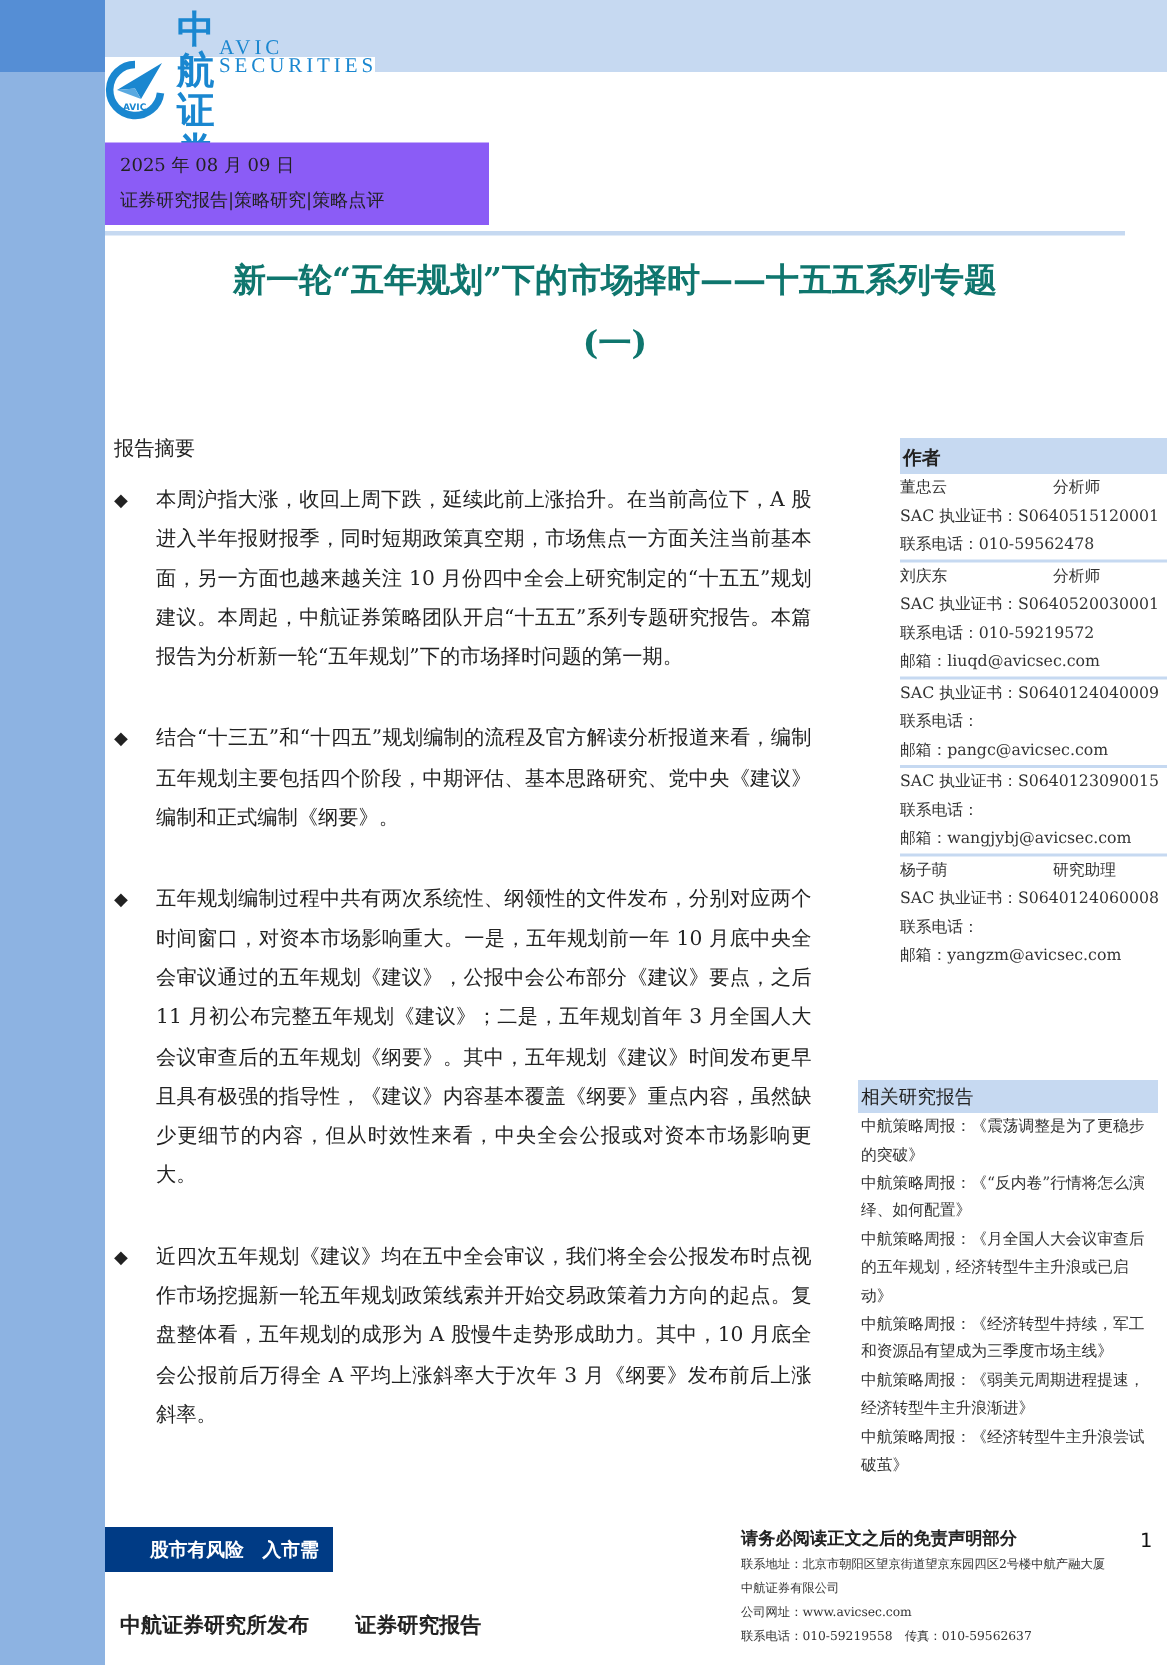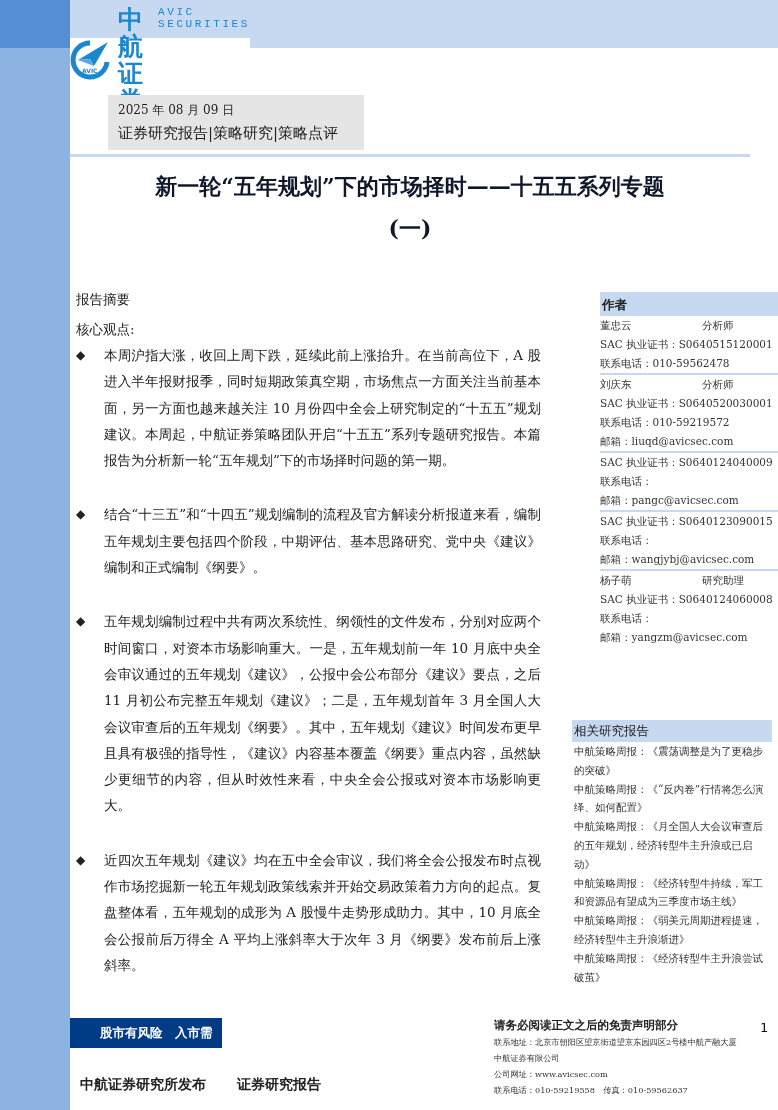--- a/index.html
+++ b/index.html
@@ -7,29 +7,29 @@
   body { position: relative; font-family: "DejaVu Serif", "Liberation Serif", serif; color: #222; }
 
   .left-strip { position: absolute; left: 0; top: 48px; width: 70px; height: 1062px; background: #8db3e2; }
   .corner-block { position: absolute; left: 0; top: 0; width: 70px; height: 48px; background: #558ed5; }
   .top-band { position: absolute; left: 70px; top: 0; width: 708px; height: 48px; background: #c6d9f1; }
 
   .logo { position: absolute; left: 70px; top: 38px; width: 180px; height: 44px; background: #fff; display: flex; align-items: center; }
   .logo-mark { width: 40px; height: 40px; margin-left: 0; margin-right: 8px; position: relative; }
   .logo-text { display: flex; flex-direction: row; }
   .logo-cn { font-family: "DejaVu Sans", "Liberation Sans", sans-serif; font-weight: bold; font-size: 25px; color: #1a87d0; letter-spacing: 3px; line-height: 27px; }
-  .logo-en { font-family: Liberation Mono, monospace; font-size: 11px; color: #1a87d0; letter-spacing: 2.6px; line-height: 12px; word-spacing: 4px; }
+  .logo-en { font-family: Liberation Serif, serif; font-size: 14px; color: #1a87d0; letter-spacing: 2.6px; line-height: 12px; word-spacing: 4px; margin-top: 21px; }
 
-  .meta-box { position: absolute; left: 70px; top: 95px; width: 256px; height: 55px; background: #e5e5e5; padding-left: 10px; margin-left: 38px; }
+  .meta-box { position: absolute; left: 70px; top: 95px; width: 256px; height: 55px; background: #8b5cf6; padding-left: 10px; }
   .meta-date { font-size: 12px; margin-top: 7px; line-height: 16px; }
-  .meta-cat { font-size: 15px; margin-top: 7px; line-height: 16px; }
+  .meta-cat { font-size: 12px; margin-top: 7px; line-height: 16px; }
 
   .sep-line { position: absolute; left: 70px; top: 154px; width: 680px; height: 3px; background: #c6d9f1; }
 
-  .title { position: absolute; left: 70px; width: 680px; text-align: center; font-weight: bold; font-size: 22px; color: #0f172a; font-family: "DejaVu Serif", "Liberation Serif", serif; }
+  .title { position: absolute; left: 70px; width: 680px; text-align: center; font-weight: bold; font-size: 22px; color: #0f766e; font-family: "DejaVu Serif", "Liberation Serif", serif; }
   .title-1 { top: 172px; }
   .title-2 { top: 214px; }
 
   .left-col { position: absolute; left: 76px; top: 290px; width: 465px; font-size: 13.5px; line-height: 26px; }
   .sec-label { font-size: 13.5px; line-height: 18px; margin-bottom: 12px; }
   .bullet { display: flex; margin-bottom: 28px; }
   .bullet-mark { width: 28px; flex: none; font-size: 12px; line-height: 26px; }
   .bullet-text { flex: 1; text-align: justify; line-height: 26.3px; font-size: 13.5px; }
 
   .right-col { position: absolute; left: 552px; top: 292px; width: 204px; font-size: 10.5px; margin-left: 48px; }
@@ -79,21 +79,20 @@
   <div class="meta-cat">证券研究报告|策略研究|策略点评</div>
 </div>
 
 <div class="sep-line"></div>
 
 <div class="title title-1">新一轮“五年规划”下的市场择时——十五五系列专题</div>
 <div class="title title-2">(一)</div>
 
 <div class="left-col">
   <div class="sec-label">报告摘要</div>
-  <div class="sec-label" style="margin-bottom:4px;">核心观点:</div>
   <div class="bullet">
     <span class="bullet-mark">◆</span>
     <span class="bullet-text">本周沪指大涨，收回上周下跌，延续此前上涨抬升。在当前高位下，A 股进入半年报财报季，同时短期政策真空期，市场焦点一方面关注当前基本面，另一方面也越来越关注 10 月份四中全会上研究制定的“十五五”规划建议。本周起，中航证券策略团队开启“十五五”系列专题研究报告。本篇报告为分析新一轮“五年规划”下的市场择时问题的第一期。</span>
   </div>
   <div class="bullet">
     <span class="bullet-mark">◆</span>
     <span class="bullet-text">结合“十三五”和“十四五”规划编制的流程及官方解读分析报道来看，编制五年规划主要包括四个阶段，中期评估、基本思路研究、党中央《建议》编制和正式编制《纲要》。</span>
   </div>
   <div class="bullet">
     <span class="bullet-mark">◆</span>

